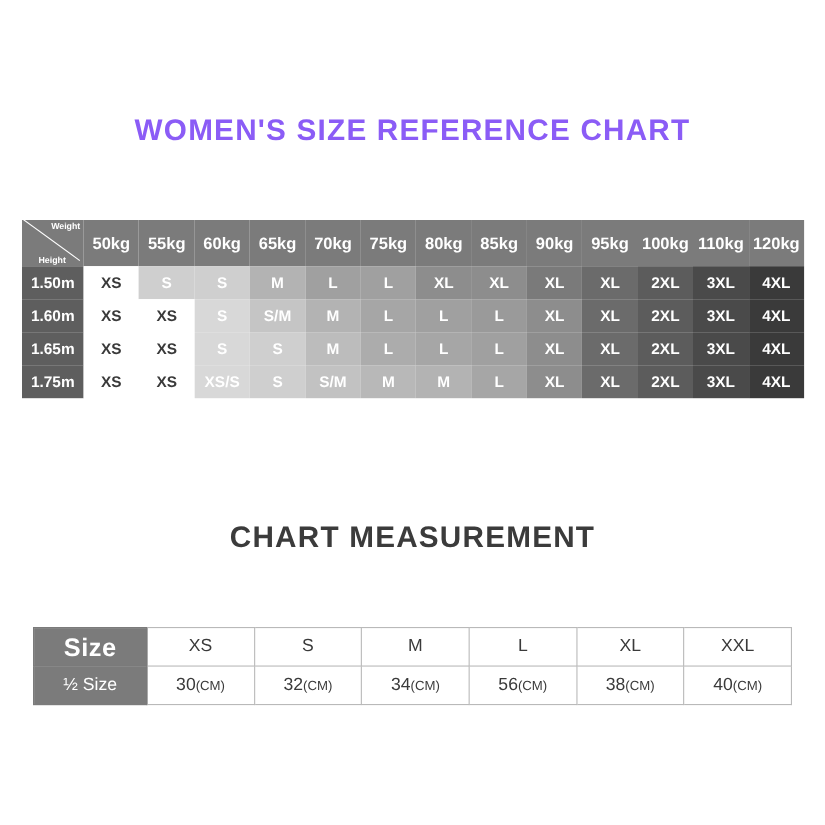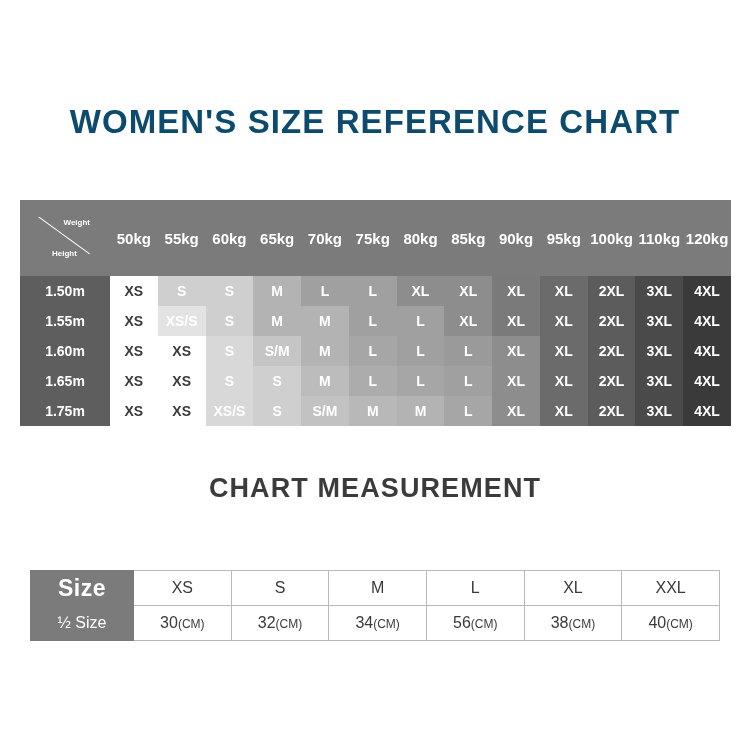--- a/index.html
+++ b/index.html
@@ -21,23 +21,23 @@
     position: relative;
   }
 
   
   .title-main {
     position: absolute;
     top: 103px;
     left: 0;
     width: 750px;
     text-align: center;
-    font-size: 33px;
+    font-size: 27px;
     letter-spacing: 1.1px;
-    color: #0c4a6e;
+    color: #8b5cf6;
     font-weight: 600;
   }
   .title-sub {
     position: absolute;
     top: 473px;
     left: 0;
     width: 750px;
     text-align: center;
     font-size: 27px;
     letter-spacing: 1.1px;
@@ -63,21 +63,21 @@
     font-weight: bold;
     height: 30px;
     color: #ffffff;
     border: none;
   }
   .size-table .corner {
     width: 56px;
     background: #7b7b7b;
     position: relative;
     height: 42px;
-    padding: 17px;
+    padding: 0;
   }
   .corner-inner {
     position: relative;
     width: 56px;
     height: 42px;
     overflow: hidden;
   }
   .corner-line {
     position: absolute;
     left: -7px;
@@ -209,36 +209,20 @@
           <td class="cell" style="background: rgb(160, 160, 160); color: rgb(255, 255, 255);">L</td>
           <td class="cell" style="background: rgb(141, 141, 141); color: rgb(255, 255, 255);">XL</td>
           <td class="cell" style="background: rgb(141, 141, 141); color: rgb(255, 255, 255);">XL</td>
           <td class="cell" style="background: rgb(122, 122, 122); color: rgb(255, 255, 255);">XL</td>
           <td class="cell" style="background: rgb(107, 107, 107); color: rgb(255, 255, 255);">XL</td>
           <td class="cell" style="background: rgb(92, 92, 92); color: rgb(255, 255, 255);">2XL</td>
           <td class="cell" style="background: rgb(74, 74, 74); color: rgb(255, 255, 255);">3XL</td>
           <td class="cell" style="background: rgb(58, 58, 58); color: rgb(255, 255, 255);">4XL</td>
         </tr>
         <tr>
-          <td class="hcol">1.55m</td>
-          <td class="cell" style="background: rgb(255, 255, 255); color: rgb(58, 58, 58);">XS</td>
-          <td class="cell" style="background: rgb(227, 227, 227); color: rgb(255, 255, 255);">XS/S</td>
-          <td class="cell" style="background: rgb(207, 207, 207); color: rgb(255, 255, 255);">S</td>
-          <td class="cell" style="background: rgb(179, 179, 179); color: rgb(255, 255, 255);">M</td>
-          <td class="cell" style="background: rgb(179, 179, 179); color: rgb(255, 255, 255);">M</td>
-          <td class="cell" style="background: rgb(160, 160, 160); color: rgb(255, 255, 255);">L</td>
-          <td class="cell" style="background: rgb(160, 160, 160); color: rgb(255, 255, 255);">L</td>
-          <td class="cell" style="background: rgb(141, 141, 141); color: rgb(255, 255, 255);">XL</td>
-          <td class="cell" style="background: rgb(122, 122, 122); color: rgb(255, 255, 255);">XL</td>
-          <td class="cell" style="background: rgb(107, 107, 107); color: rgb(255, 255, 255);">XL</td>
-          <td class="cell" style="background: rgb(92, 92, 92); color: rgb(255, 255, 255);">2XL</td>
-          <td class="cell" style="background: rgb(74, 74, 74); color: rgb(255, 255, 255);">3XL</td>
-          <td class="cell" style="background: rgb(58, 58, 58); color: rgb(255, 255, 255);">4XL</td>
-        </tr>
-        <tr>
           <td class="hcol">1.60m</td>
           <td class="cell" style="background: rgb(255, 255, 255); color: rgb(58, 58, 58);">XS</td>
           <td class="cell" style="background: rgb(255, 255, 255); color: rgb(58, 58, 58);">XS</td>
           <td class="cell" style="background: rgb(216, 216, 216); color: rgb(255, 255, 255);">S</td>
           <td class="cell" style="background: rgb(197, 197, 197); color: rgb(255, 255, 255);">S/M</td>
           <td class="cell" style="background: rgb(179, 179, 179); color: rgb(255, 255, 255);">M</td>
           <td class="cell" style="background: rgb(166, 166, 166); color: rgb(255, 255, 255);">L</td>
           <td class="cell" style="background: rgb(160, 160, 160); color: rgb(255, 255, 255);">L</td>
           <td class="cell" style="background: rgb(154, 154, 154); color: rgb(255, 255, 255);">L</td>
           <td class="cell" style="background: rgb(141, 141, 141); color: rgb(255, 255, 255);">XL</td>

